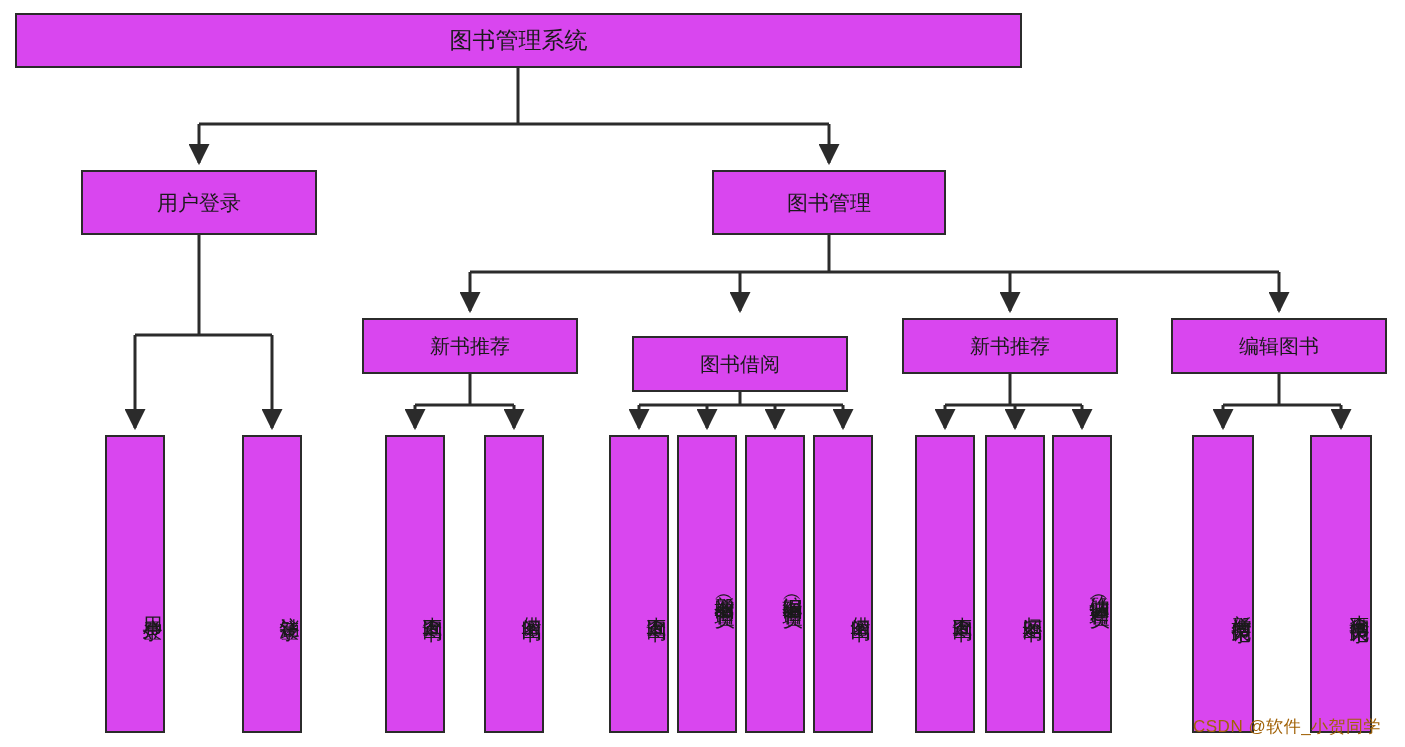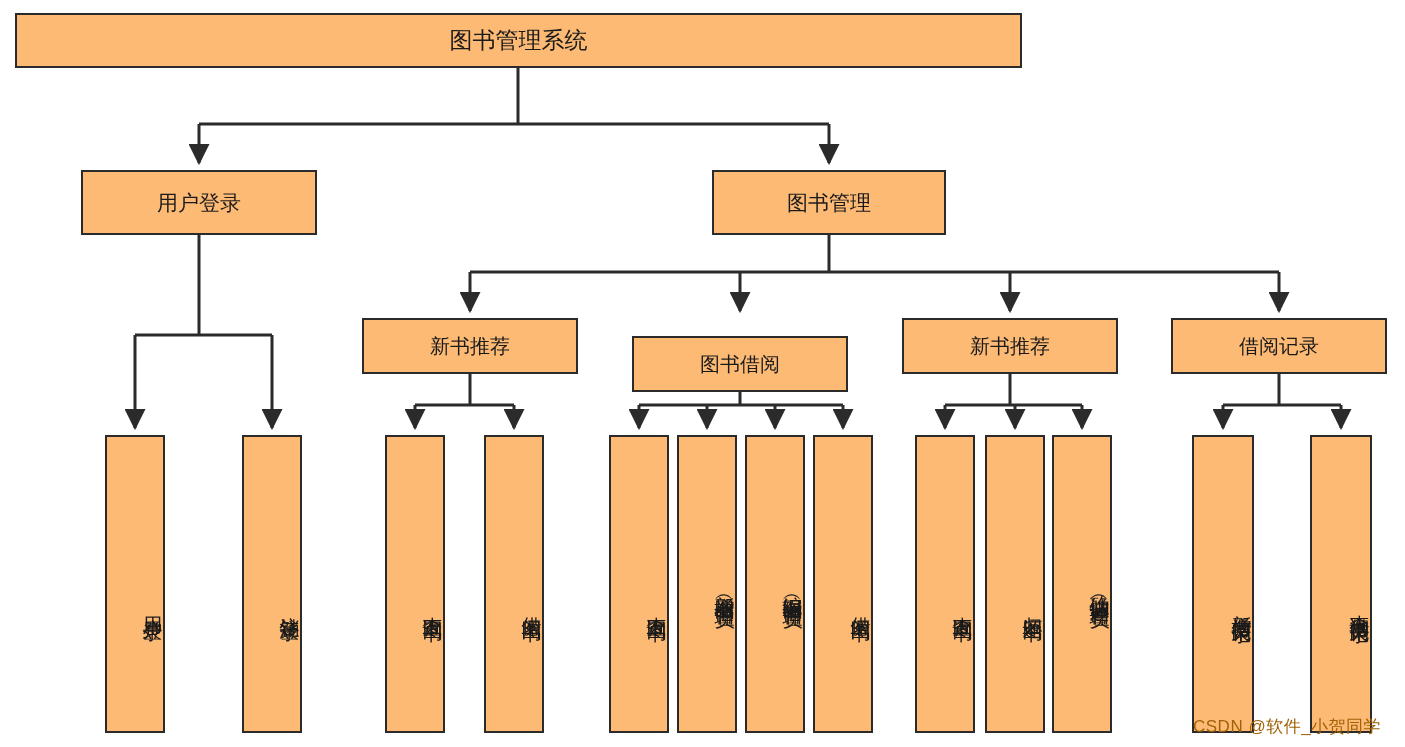--- a/index.html
+++ b/index.html
@@ -21,21 +21,21 @@
     position: absolute;
     left: 0;
     top: 0;
     width: 1405px;
     height: 747px;
   }
   .node {
     position: absolute;
     box-sizing: border-box;
     border: 2.5px solid #2b2b2b;
-    background: #fdba74;
+    background: #d946ef;
     color: #1a1a1a;
     display: flex;
     align-items: center;
     justify-content: center;
     z-index: 2;
   }
   .node.root {
     font-size: 23px;
   }
   .node.level1 {
@@ -125,21 +125,21 @@
   </svg>
 
   <div class="node root" style="left: 15px; top: 13px; width: 1007px; height: 55px;">图书管理系统</div>
 
   <div class="node level1" style="left: 81px; top: 170px; width: 236px; height: 65px;">用户登录</div>
   <div class="node level2" style="left: 362px; top: 318px; width: 216px; height: 56px;">新书推荐</div>
 
   <div class="node level1" style="left: 712px; top: 170px; width: 234px; height: 65px;">图书管理</div>
   <div class="node level2" style="left: 632px; top: 336px; width: 216px; height: 56px;">图书借阅</div>
   <div class="node level2" style="left: 902px; top: 318px; width: 216px; height: 56px;">新书推荐</div>
-  <div class="node level2" style="left: 1171px; top: 318px; width: 216px; height: 56px;">借阅记录</div>
+  <div class="node level2" style="left: 1171px; top: 318px; width: 216px; height: 56px;">编辑图书</div>
 
   <div class="node leaf" style="left: 105px; top: 435px; width: 60px; height: 298px;">用户登录</div>
   <div class="node leaf" style="left: 242px; top: 435px; width: 60px; height: 298px;">注销登录</div>
   <div class="node leaf" style="left: 385px; top: 435px; width: 60px; height: 298px;">查询图书</div>
   <div class="node leaf" style="left: 484px; top: 435px; width: 60px; height: 298px;">借阅图书</div>
   <div class="node leaf" style="left: 609px; top: 435px; width: 60px; height: 298px;">查询图书</div>
   <div class="node leaf tall-text" style="left: 677px; top: 435px; width: 60px; height: 298px;">新增图书（管理员）</div>
   <div class="node leaf tall-text" style="left: 745px; top: 435px; width: 60px; height: 298px;">编辑图书（管理员）</div>
   <div class="node leaf" style="left: 813px; top: 435px; width: 60px; height: 298px;">借阅图书</div>
   <div class="node leaf" style="left: 915px; top: 435px; width: 60px; height: 298px;">查询图书</div>

